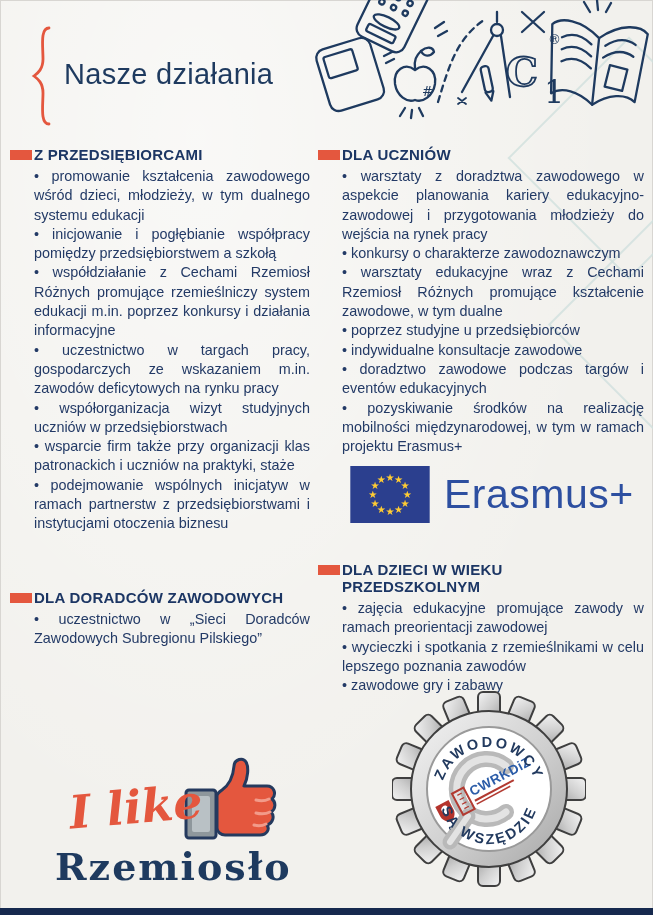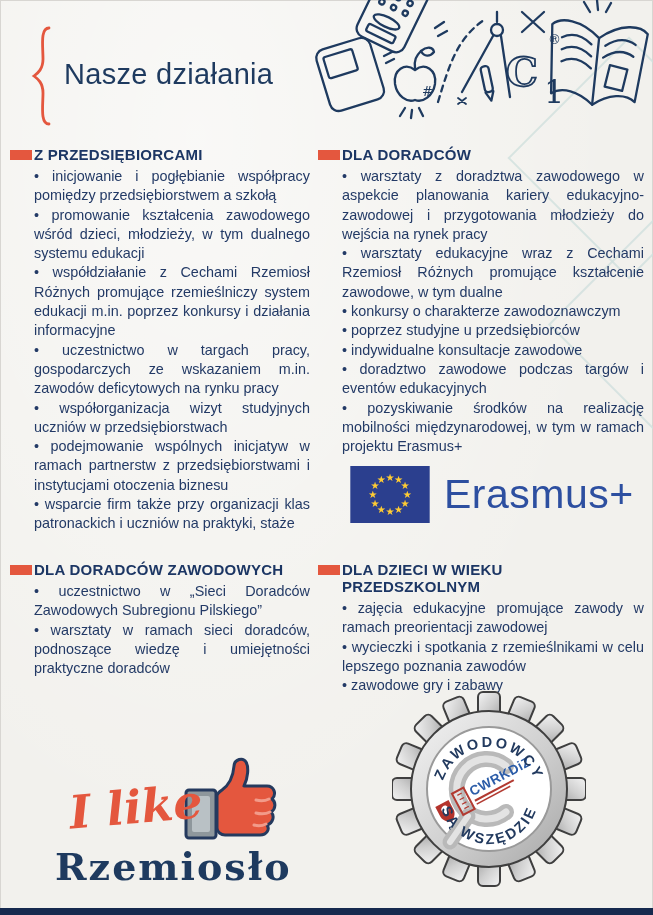--- a/index.html
+++ b/index.html
@@ -18,21 +18,21 @@
   .brace { position:absolute; left:30px; top:25px; }
   .page-title { position:absolute; left:64px; top:58px; font-size:29px; font-weight:400; color:#1E3A5F; letter-spacing:.3px; }
   .doodles { position:absolute; left:300px; top:0; }
   .sketch { stroke:#1E3A5F; stroke-width:2.3; fill:none; stroke-linecap:round; stroke-linejoin:round; }
   .sketch-text { font-family:"DejaVu Serif", serif; }
 
   
   .sec { position:absolute; padding-left:24px; box-sizing:border-box; }
   .sec.s1 { left:10px;  top:146px; width:300px; }
   .sec.s2 { left:318px; top:146px; width:326px; }
-  .sec.s3 { left:10px;  top:561px; width:300px; }
+  .sec.s3 { left:10px;  top:589px; width:300px; }
   .sec.s4 { left:318px; top:561px; width:326px; }
   .marker { position:absolute; left:0; top:4px; width:22px; height:10px; background:#E4573E; }
   .sec h2 { margin:0 0 4px 0; font-size:15px; font-weight:700; color:#1C3664; letter-spacing:.25px; }
   .item { margin:0; font-size:14.4px; line-height:19.3px; color:#233A66; text-align:justify; }
   .item::before { content:"• "; }
 
   
   .erasmus { position:absolute; left:350px; top:466px; display:flex; align-items:center; gap:14px; }
   .erasmus-label { font-size:41px; color:#2D4FA0; letter-spacing:.5px; }
   .eu-star { fill:#FFCC33; font-size:10px; }
@@ -124,35 +124,35 @@
       <path d="M13,28 C23,22 33,24 43,32 M14,40 C24,34 34,36 44,44 M15,52 C25,46 35,48 45,56"></path>
       <path d="M87,28 C77,22 67,24 57,32 M86,40 C76,34 66,36 56,44"></path>
       <rect x="62" y="52" width="18" height="22" transform="rotate(8 71 63)"></rect>
     </g>
     <path class="sketch" d="M290,12 L284,2 M298,10 L297,0 M306,12 L311,3"></path>
   </svg>
 
   <section class="sec s1">
     <span class="marker"></span>
     <h2>Z PRZEDSIĘBIORCAMI</h2>
+    <p class="item">promowanie kształcenia zawodowego wśród dzieci, młodzieży, w tym dualnego systemu edukacji</p>
     <p class="item">inicjowanie i pogłębianie współpracy pomiędzy przedsiębiorstwem a szkołą</p>
-    <p class="item">promowanie kształcenia zawodowego wśród dzieci, młodzieży, w tym dualnego systemu edukacji</p>
     <p class="item">współdziałanie z Cechami Rzemiosł Różnych promujące rzemieślniczy system edukacji m.in. poprzez konkursy i działania informacyjne</p>
     <p class="item">uczestnictwo w targach pracy, gospodarczych ze wskazaniem m.in. zawodów deficytowych na rynku pracy</p>
     <p class="item">współorganizacja wizyt studyjnych uczniów w przedsiębiorstwach</p>
+    <p class="item">wsparcie firm także przy organizacji klas patronackich i uczniów na praktyki, staże</p>
     <p class="item">podejmowanie wspólnych inicjatyw w ramach partnerstw z przedsiębiorstwami i instytucjami otoczenia biznesu</p>
-    <p class="item">wsparcie firm także przy organizacji klas patronackich i uczniów na praktyki, staże</p>
   </section>
 
   <section class="sec s2">
     <span class="marker"></span>
-    <h2>DLA DORADCÓW</h2>
+    <h2>DLA UCZNIÓW</h2>
     <p class="item">warsztaty z doradztwa zawodowego w aspekcie planowania kariery edukacyjno-zawodowej i przygotowania młodzieży do wejścia na rynek pracy</p>
+    <p class="item">konkursy o charakterze zawodoznawczym</p>
     <p class="item">warsztaty edukacyjne wraz z Cechami Rzemiosł Różnych promujące kształcenie zawodowe, w tym dualne</p>
-    <p class="item">konkursy o charakterze zawodoznawczym</p>
     <p class="item">poprzez studyjne u przedsiębiorców</p>
     <p class="item">indywidualne konsultacje zawodowe</p>
     <p class="item">doradztwo zawodowe podczas targów i eventów edukacyjnych</p>
     <p class="item">pozyskiwanie środków na realizację mobilności międzynarodowej, w tym w ramach projektu Erasmus+</p>
   </section>
 
   <div class="erasmus">
     <svg width="80" height="57" viewBox="0 0 78 56">
       <rect x="0" y="0" width="78" height="56" fill="#2B3F8E"></rect>
       <g>
@@ -170,21 +170,20 @@
           <text x="30.5" y="16.8" text-anchor="middle" class="eu-star">★</text>
         </g>
     </svg>
     <span class="erasmus-label">Erasmus+</span>
   </div>
 
   <section class="sec s3">
     <span class="marker"></span>
     <h2>DLA DORADCÓW ZAWODOWYCH</h2>
     <p class="item">uczestnictwo w „Sieci Doradców Zawodowych Subregionu Pilskiego”</p>
-    <p class="item">warsztaty w ramach sieci doradców, podnoszące wiedzę i umiejętności praktyczne doradców</p>
   </section>
 
   <section class="sec s4">
     <span class="marker"></span>
     <h2>DLA DZIECI W WIEKU PRZEDSZKOLNYM</h2>
     <p class="item">zajęcia edukacyjne promujące zawody w ramach preorientacji zawodowej</p>
     <p class="item">wycieczki i spotkania z rzemieślnikami w celu lepszego poznania zawodów</p>
     <p class="item">zawodowe gry i zabawy</p>
   </section>
 

